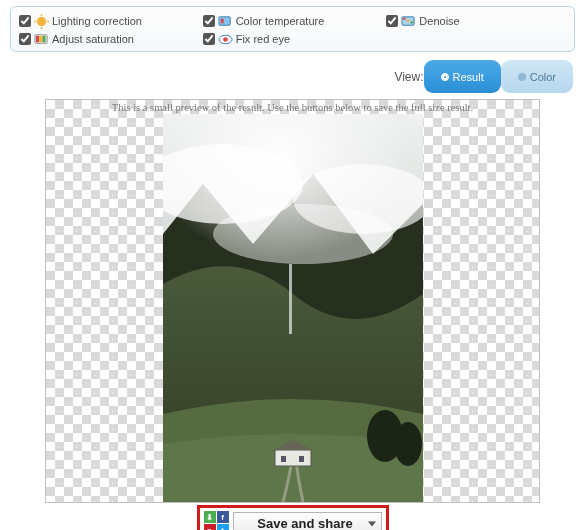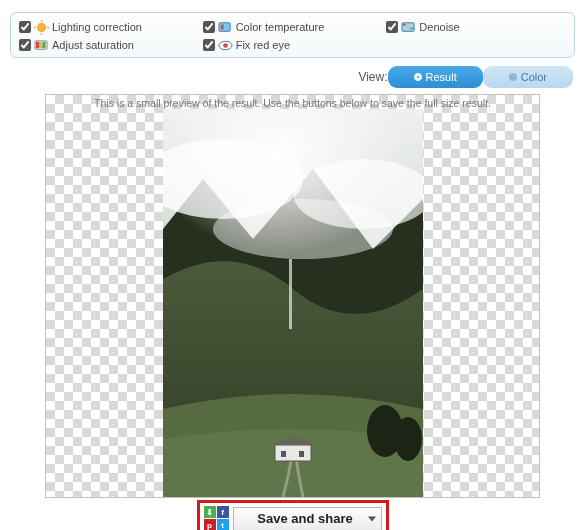--- a/index.html
+++ b/index.html
@@ -4,21 +4,21 @@
 <style>
   * { box-sizing: border-box; margin: 0; padding: 0; }
   body {
     font-family: Arial, Helvetica, sans-serif;
     font-size: 12px;
     background: #fff;
     width: 585px;
     color: #333;
   }
   .options-panel {
-    margin: 12px 10px 4px 10px;
+    margin: 6px 10px 4px 10px;
     border: 1px solid #b8d6e6;
     border-radius: 6px;
     background: linear-gradient(#fdfdfd, #f5f9fb);
     padding: 6px 4px 4px 8px;
     display: grid;
     grid-template-columns: 1fr 1fr 1fr;
     row-gap: 2px;
   }
   .opt {
     display: flex;
@@ -43,22 +43,22 @@
     align-items: center;
     gap: 0;
     padding: 4px 12px 6px 0;
     font-size: 12px;
     color: #555;
   }
   .pill {
     display: inline-flex;
     align-items: center;
     gap: 4px;
-    height: 22px;
-    padding: 0 26px;
+    height: 33px;
+    padding: 0 17px;
     border-radius: 9px;
     font-size: 11px;
     cursor: pointer;
   }
   .pill.active {
     background: linear-gradient(#4aa9e8, #2b8fd6);
     color: #fff;
   }
   .pill.inactive {
     background: linear-gradient(#cfe6f5, #b7d8ee);
@@ -71,20 +71,21 @@
   }
   .pill.active .dot { box-shadow: inset 0 0 0 2px #fff, inset 0 0 0 8px #2b8fd6; border:1px solid #fff;}
   .pill.inactive .dot { background:#8fb8d4; }
 
   .preview-frame {
     margin: 0 auto;
     width: 495px;
     border: 1px solid #c0c0c0;
     padding: 0;
     position: relative;
+    font-family: Liberation Serif, serif;
   }
   .checker {
     
     background-image:
       linear-gradient(45deg, #d9d9d9 25%, transparent 25%),
       linear-gradient(-45deg, #d9d9d9 25%, transparent 25%),
       linear-gradient(45deg, transparent 75%, #d9d9d9 75%),
       linear-gradient(-45deg, transparent 75%, #d9d9d9 75%);
     background-size: 18px 18px;
     background-position: 0 0, 0 9px, 9px -9px, -9px 0;

